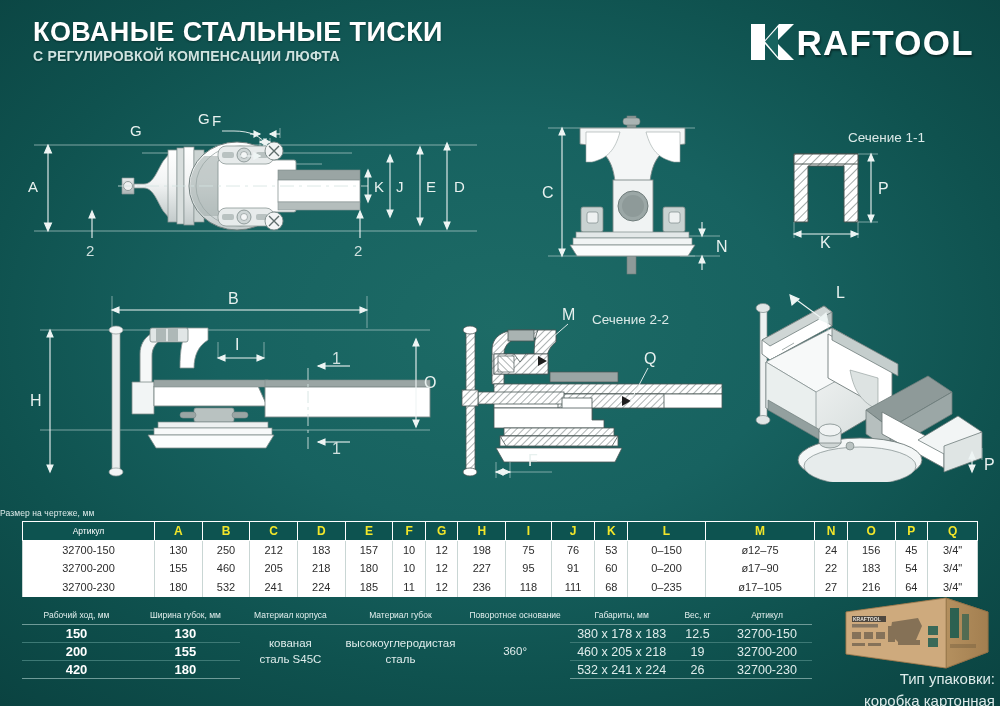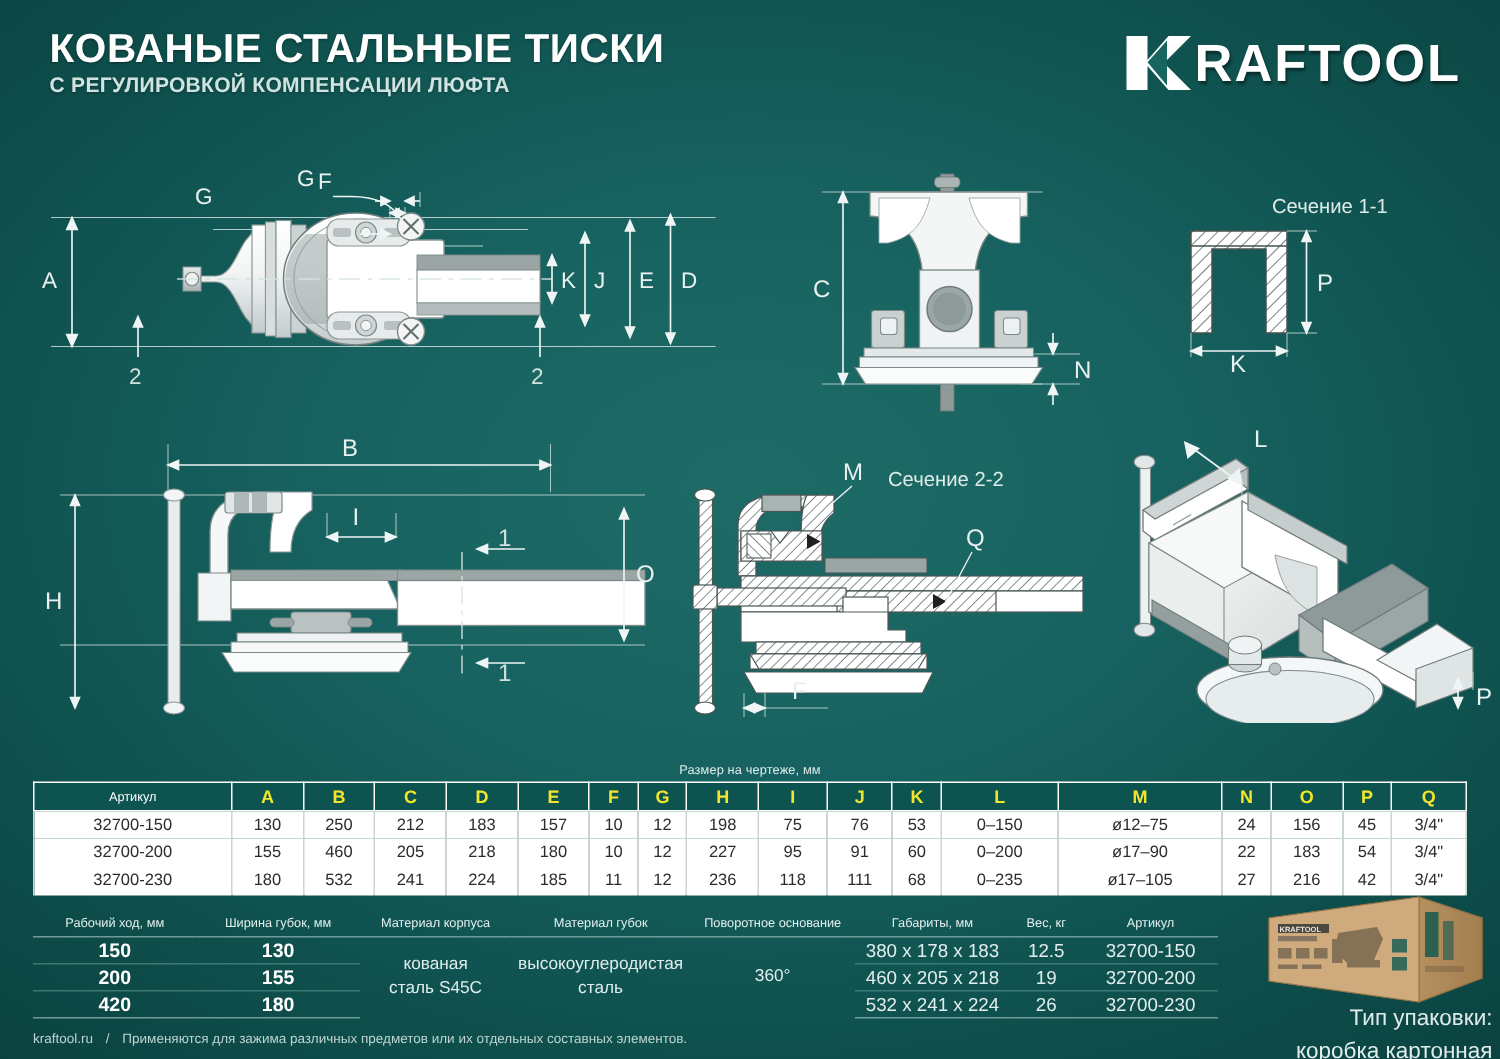--- a/index.html
+++ b/index.html
@@ -35,21 +35,21 @@
     color:#fff; line-height:1; margin-left:1px;
     text-shadow: 1px 2px 2px rgba(0,0,0,.45);
   }
 
   
   .dwg { position:absolute; }
 
   
   #tbl1-cap {
     position:absolute; left:0; width:1000px; top:508px;
-    text-align:center; font-size:8.5px; color:#dfeceb; letter-spacing:.1px;
+    font-size:8.5px; color:#dfeceb; letter-spacing:.1px;
   }
   #table1 {
     position:absolute; left:22px; top:521px; width:956px;
     border-collapse:collapse; font-size:11px;
     border:1px solid #ffffff;
   }
   #table1 th {
     background:#0d5350; color:#f2e62a; font-weight:bold; font-size:12px;
     height:19px; border:1px solid #ffffff; padding:0;
   }
@@ -569,21 +569,21 @@
         <td>11</td>
         <td>12</td>
         <td>236</td>
         <td>118</td>
         <td>111</td>
         <td>68</td>
         <td>0–235</td>
         <td>ø17–105</td>
         <td>27</td>
         <td>216</td>
-        <td>42</td>
+        <td>64</td>
         <td>3/4"</td>
       </tr>
     </tbody>
   </table>
 
   <table id="table2">
     <thead>
       <tr>
         <th style="width:118px">Рабочий ход, мм</th>
         <th style="width:118px">Ширина губок, мм</th>
@@ -668,19 +668,14 @@
       <rect x="86" y="30" width="10" height="9"></rect>
       <rect x="86" y="42" width="10" height="9"></rect>
     </g>
     <rect x="108" y="48" width="26" height="4" fill="#6d5a3c" opacity=".4"></rect>
   </svg>
   <div id="pkg-cap">
     <div>Тип упаковки:</div>
     <div>коробка картонная</div>
   </div>
 
-  <div id="footer">
-    <span>kraftool.ru</span>
-    <span class="sep">/</span>
-    <span>Применяются для зажима различных предметов или их отдельных составных элементов.</span>
-  </div>
 
 </div>
 
 </body></html>

